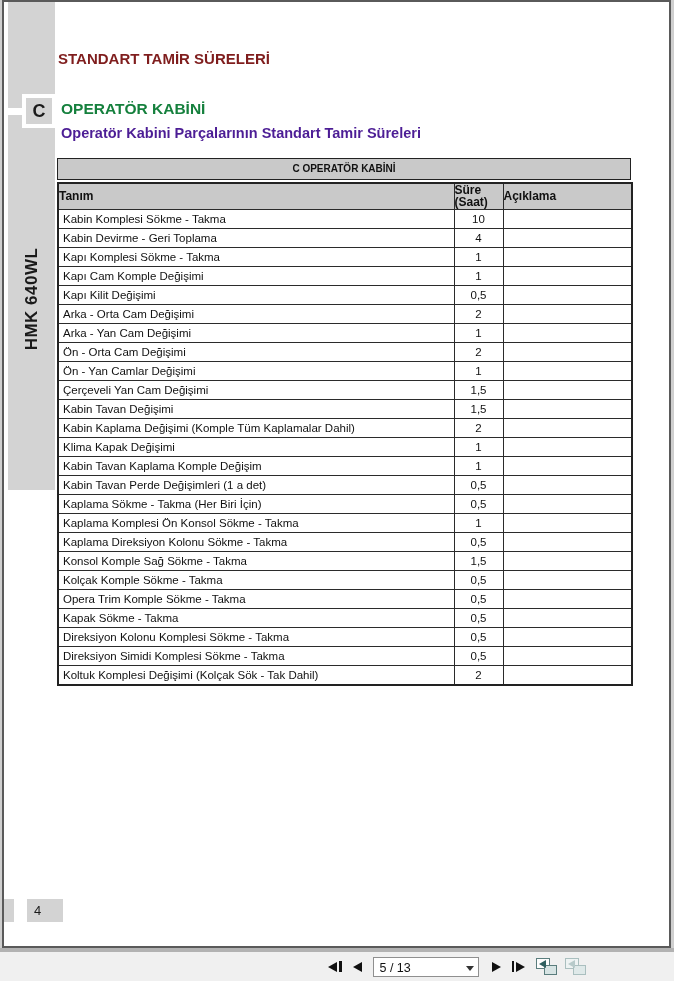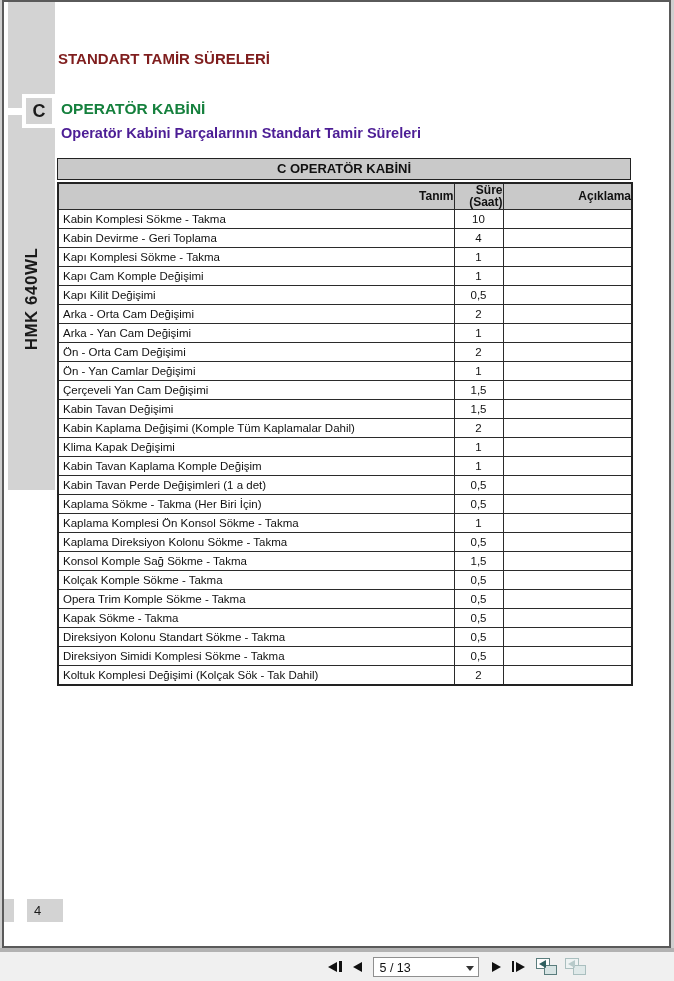--- a/index.html
+++ b/index.html
@@ -69,36 +69,36 @@
     position: absolute; left: 57px; top: 123px;
     font-weight: bold; font-size: 14.5px; color: #4c1d95;
   }
 
   
   .tbl-wrap { position: absolute; left: 53px; top: 156px; width: 574px; }
   .tbl-title {
     height: 22px; line-height: 20px;
     border: 1px solid #222;
     background: var(--table-header-bg, #c9c9c9);
-    text-align: center; font-weight: bold; font-size: 13px;
+    text-align: center; font-weight: bold; font-size: 10px;
     margin-bottom: 2px;
   }
   table.rt {
     border-collapse: collapse; table-layout: fixed;
     width: 574px; font-size: 11.5px; color: #111;
   }
   table.rt { border: 2px solid #222; }
   .rt th, .rt td { border: 1px solid #2b2b2b; overflow: hidden; white-space: nowrap; }
   .rt col.c1 { width: 396px; }
   .rt col.c2 { width: 49px; }
   .rt col.c3 { width: 129px; }
   .rt th {
     background: var(--table-header-bg, #c9c9c9);
     height: 26px; font-weight: bold; font-size: 12px;
-    text-align: right; vertical-align: middle; line-height: 12px;
+    text-align: left; vertical-align: middle; line-height: 12px;
   }
   .rt td { height: 19px; line-height: 18px; }
   .td-tanim { padding-left: 4px; text-align: left; }
   .td-sure  { text-align: center; margin-left: 32px; }
 
   
   .pg-sq {
     position: absolute; left: 0px; top: 897px;
     width: 10px; height: 23px; background: var(--sidebar-bg, #d3d3d3);
   }
@@ -318,21 +318,21 @@
     <td class="td-acik"></td>
   </tr>
 
   <tr>
     <td class="td-tanim">Kapak Sökme - Takma</td>
     <td class="td-sure">0,5</td>
     <td class="td-acik"></td>
   </tr>
 
   <tr>
-    <td class="td-tanim">Direksiyon Kolonu Standart Sökme - Takma</td>
+    <td class="td-tanim">Direksiyon Kolonu Komplesi Sökme - Takma</td>
     <td class="td-sure">0,5</td>
     <td class="td-acik"></td>
   </tr>
 
   <tr>
     <td class="td-tanim">Direksiyon Simidi Komplesi Sökme - Takma</td>
     <td class="td-sure">0,5</td>
     <td class="td-acik"></td>
   </tr>
 

